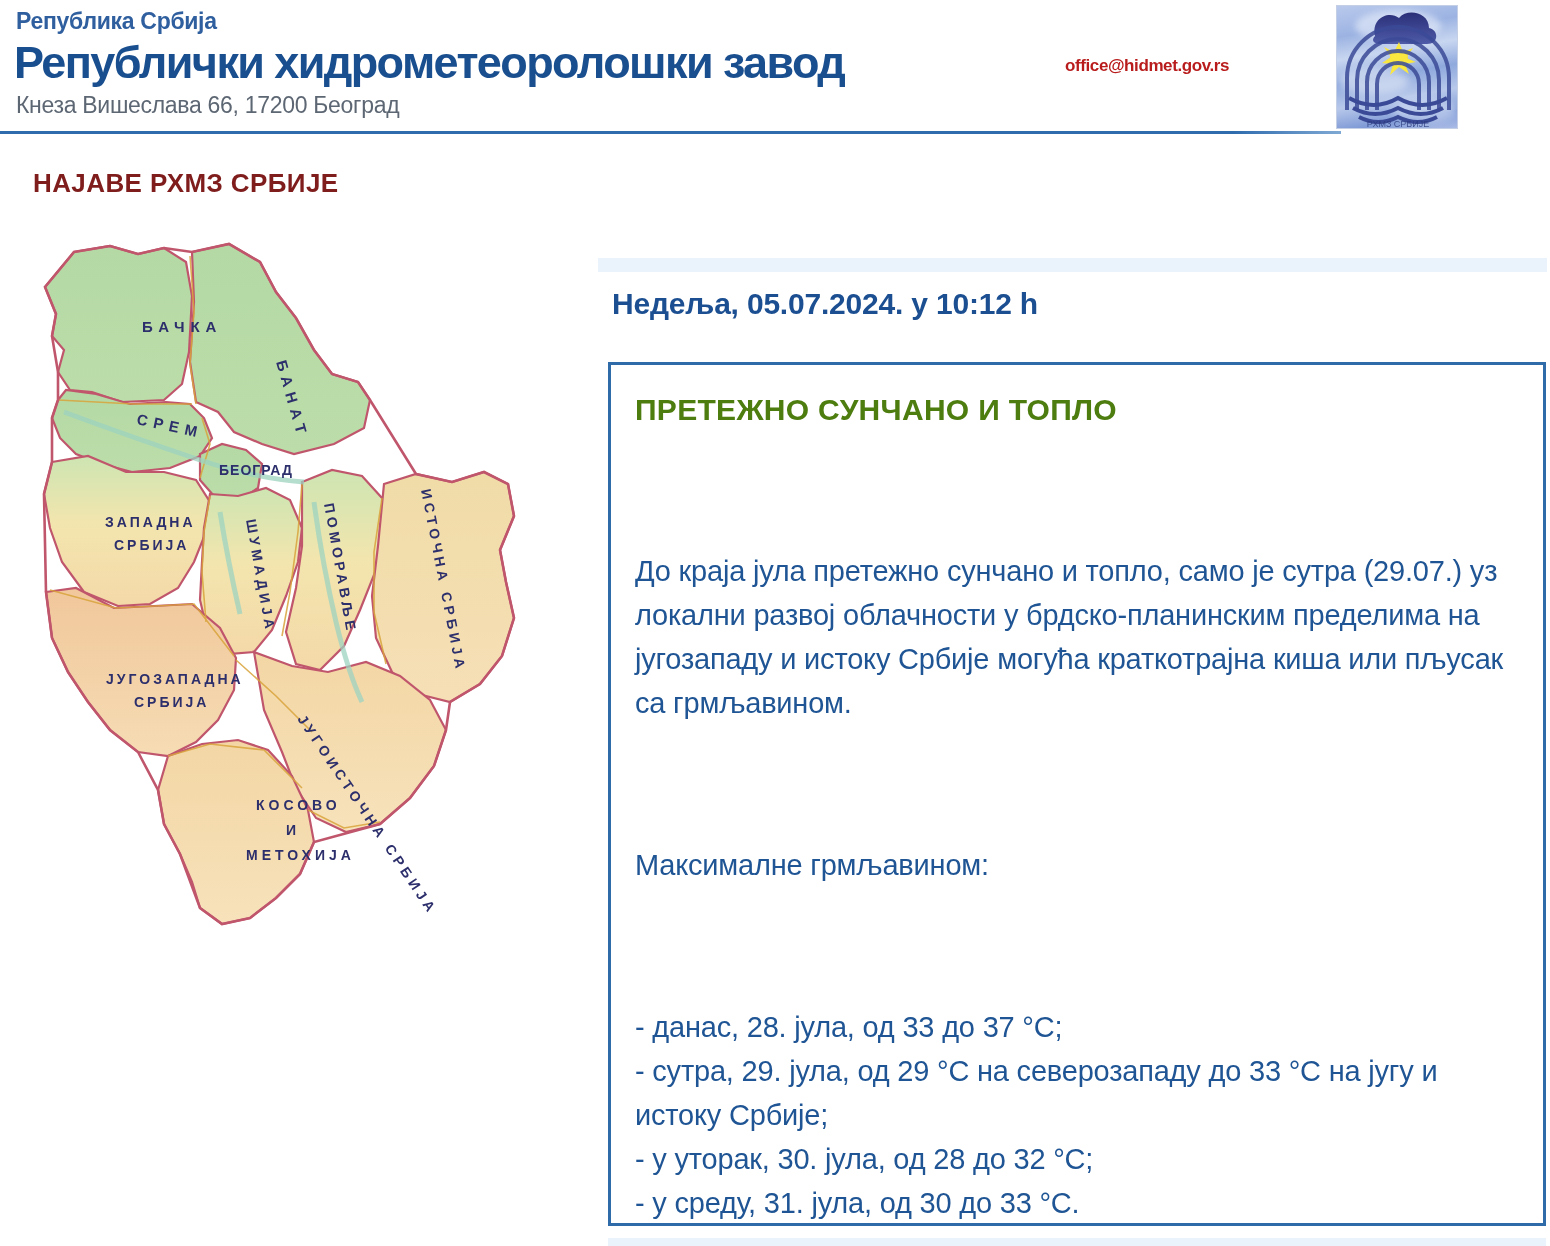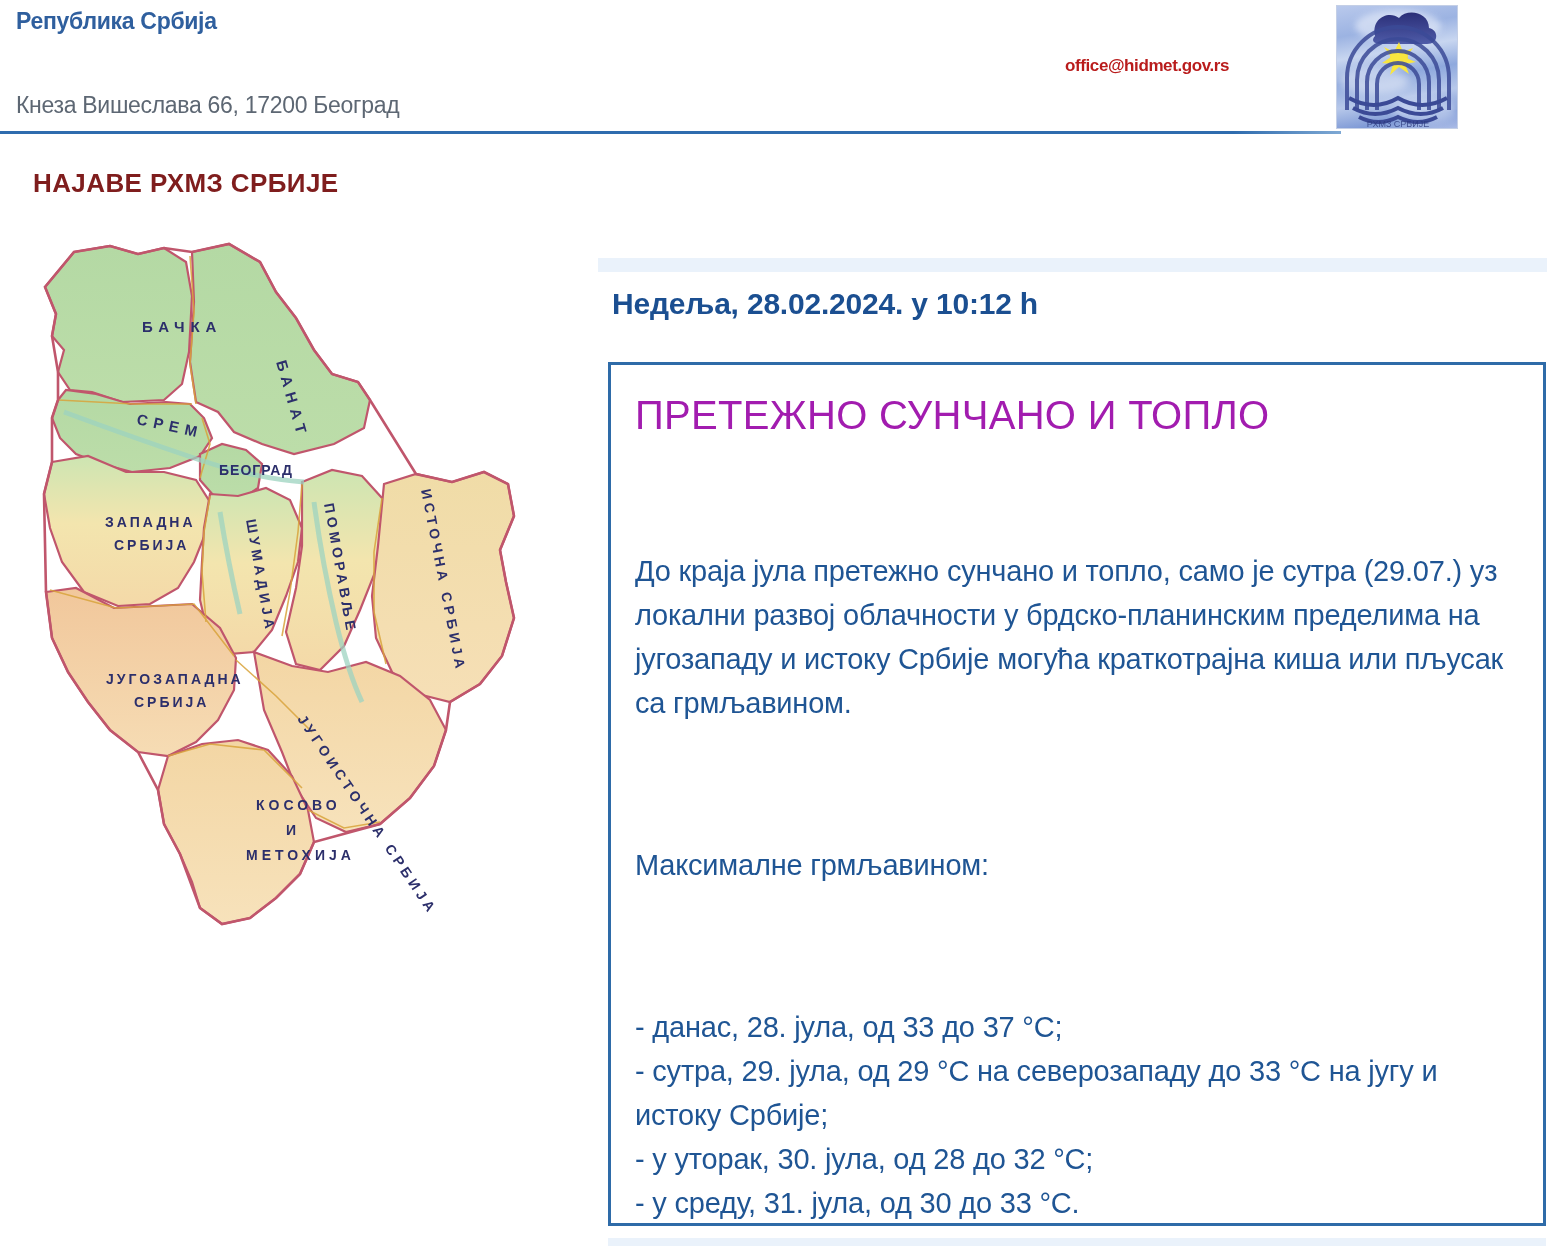--- a/index.html
+++ b/index.html
@@ -98,21 +98,21 @@
     letter-spacing:-0.2px;
   }
   .contentbox {
     position:absolute; left:608px; top:362px;
     width:938px; height:864px;
     border:3px solid #2e6ba8;
     background:#ffffff;
   }
   .cb-title {
     position:absolute; left:24px; top:28px;
-    font-size:40px; font-weight:400; color:#a21caf;
+    font-size:30px; font-weight:700; color:#4d7c0f;
     letter-spacing:0.3px;
   }
   .cb-body {
     position:absolute; left:24px; top:96px;
     width:890px;
     font-size:29px; line-height:44px;
     color:#1f5594; font-weight:400;
     letter-spacing:-0.2px;
     white-space: pre-wrap;
   }
@@ -122,20 +122,21 @@
     position:absolute; left:608px; top:1238px;
     width:938px; height:8px; background:#eaf2fb;
   }
 </style>
 </head>
 <body>
 
 <div id="page">
 
   <div class="hdr-country">Република Србија</div>
+  <div class="hdr-title">Републички хидрометеоролошки завод</div>
   <div class="hdr-address">Кнеза Вишеслава 66, 17200 Београд</div>
   <div class="hdr-email">office@hidmet.gov.rs</div>
   <div class="hdr-rule"></div>
 
   <div class="logo">
     <div class="cloudblob"></div>
     <div class="cloudblob2"></div>
     <div class="cloudblob3"></div>
     <svg width="122" height="124" viewBox="0 0 122 124">
       <defs>
@@ -274,21 +275,21 @@
           <text x="283" y="487" font-family="Liberation Sans, sans-serif" font-size="14" font-weight="700" fill="#2c2f6b" letter-spacing="4" transform="rotate(56 283 487)">ЈУГОИСТОЧНА СРБИЈА</text>
           <text x="242" y="578" font-family="Liberation Sans, sans-serif" font-size="14" font-weight="700" fill="#2c2f6b" letter-spacing="4">КОСОВО</text>
           <text x="272" y="603" font-family="Liberation Sans, sans-serif" font-size="14" font-weight="700" fill="#2c2f6b" letter-spacing="4">И</text>
           <text x="232" y="628" font-family="Liberation Sans, sans-serif" font-size="14" font-weight="700" fill="#2c2f6b" letter-spacing="4">МЕТОХИЈА</text>
         </g>
     </svg>
   </div>
 
   <div class="bluebar-under"></div>
 
-  <div class="datestamp">Недеља, 28.02.2024. у 10:12 h</div>
+  <div class="datestamp">Недеља, 05.07.2024. у 10:12 h</div>
 
   <div class="contentbox">
     <div class="cb-title">ПРЕТЕЖНО СУНЧАНО И ТОПЛО</div>
     <div class="cb-body">
       <p>До краја јула претежно сунчано и топло, само је сутра (29.07.) уз локални развој облачности у брдско-планинским пределима на југозападу и истоку Србије могућа краткотрајна киша или пљусак са грмљавином.</p>
       <p>Максималне грмљавином:</p>
       <p id="temps-list">- данас, 28. јула, од 33 до 37 °C;
 - сутра, 29. јула, од 29 °C на северозападу до 33 °C на југу и истоку Србије;
 - у уторак, 30. јула, од 28 до 32 °C;
 - у среду, 31. јула, од 30 до 33 °C.</p>

